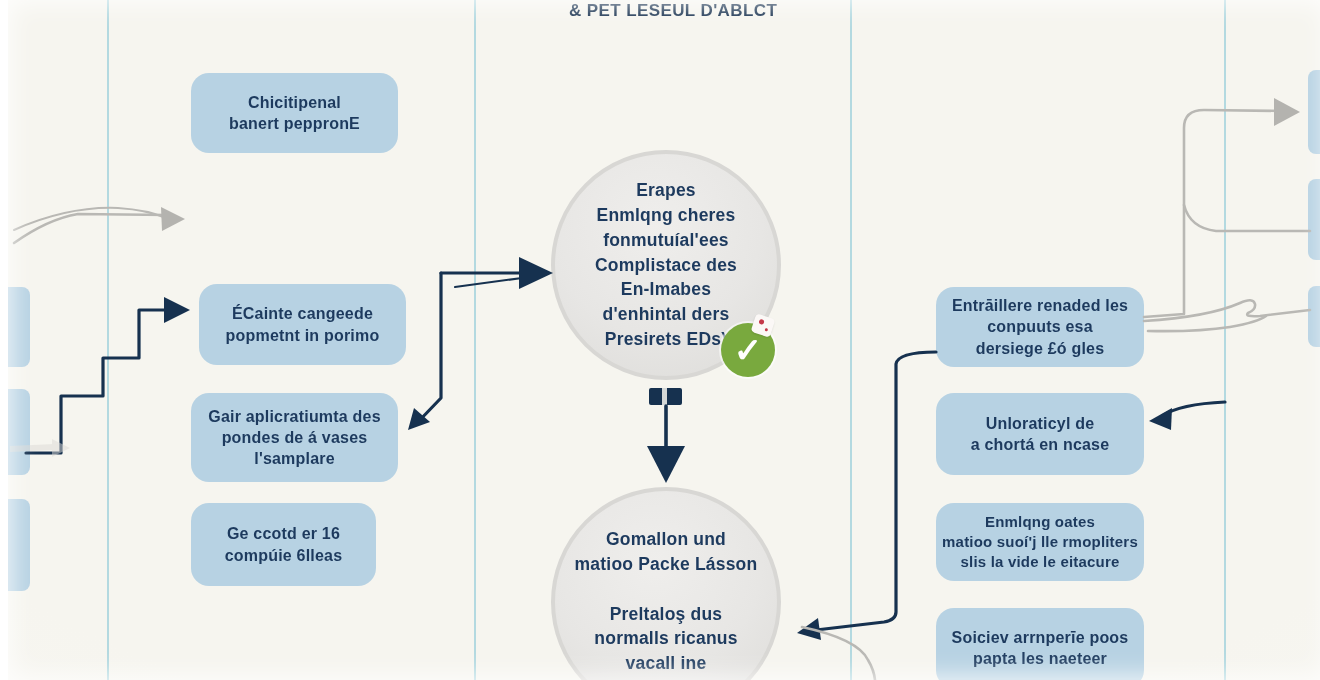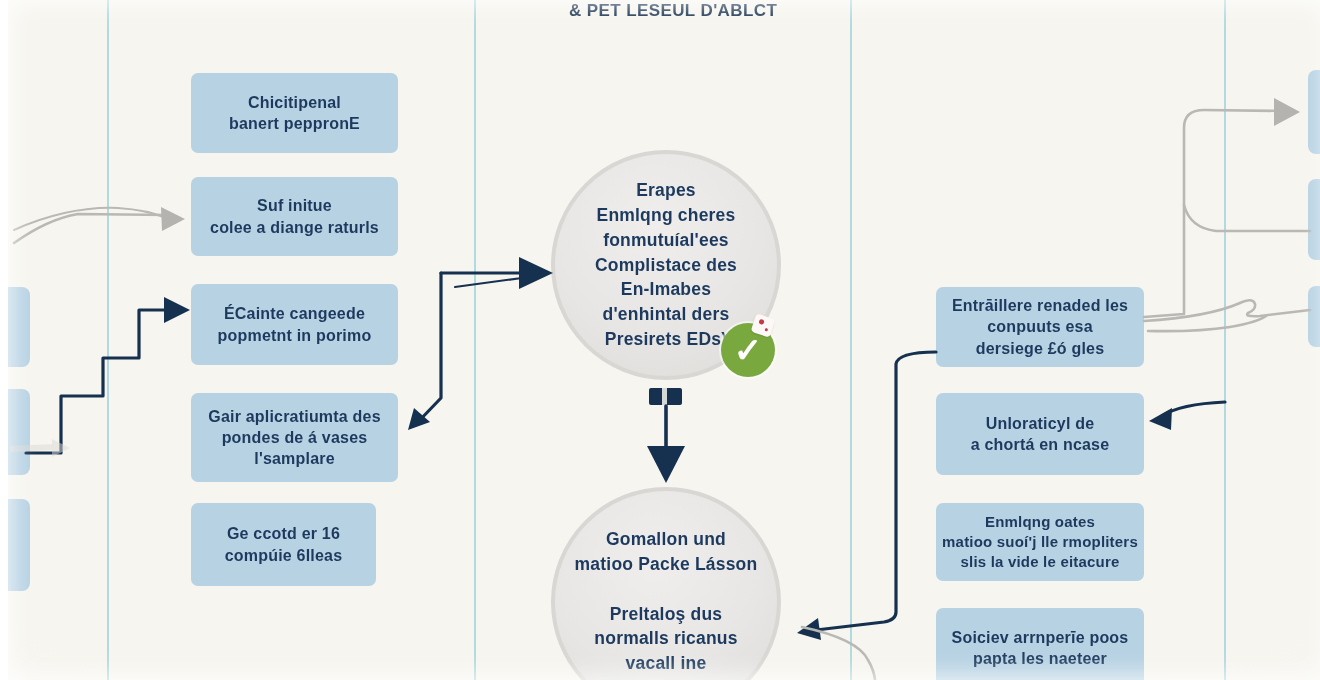--- a/index.html
+++ b/index.html
@@ -12,21 +12,21 @@
   .canvas::after{
     content:"";position:absolute;inset:0;pointer-events:none;z-index:7;
     box-shadow:inset 0 0 24px 4px rgba(255,255,255,.8);
   }
   .lane{position:absolute;top:0;bottom:0;width:2px;background:#9ccfdb;opacity:.75;z-index:1;}
   .title{
     position:absolute;left:561px;top:1px;z-index:2;
     color:#1c3552;font-weight:700;font-size:17px;letter-spacing:.4px;white-space:pre;
   }
   .node{
-    position:absolute;background:#b7d2e3;border-radius:7px;z-index:2;
+    position:absolute;background:#b7d2e3;border-radius:18px;z-index:2;
     color:#1d3a5e;font-weight:700;font-size:16px;line-height:1.32;letter-spacing:.2px;
     display:flex;align-items:center;justify-content:center;text-align:center;
     white-space:pre;padding:6px 8px;box-sizing:border-box;overflow:visible;
   }
   .node.small-text{font-size:15px;}
   .edge-node{position:absolute;background:#b7d2e3;border-radius:8px;z-index:2;}
   .circle{
     position:absolute;width:230px;height:230px;border-radius:50%;z-index:2;
     background:radial-gradient(circle at 45% 32%, #efeeec 0%, #e7e6e4 55%, #dcdbd8 100%);
     border:4px solid #d8d7d4;box-sizing:border-box;
@@ -63,23 +63,21 @@
 
   <div class="lane" style="left:99px"></div>
   <div class="lane" style="left:466px"></div>
   <div class="lane" style="left:842px"></div>
   <div class="lane" style="left:1216px"></div>
 
   <div class="title">&amp; PET LESEUL D'ABLCT</div>
 
   <div class="node" style="left:183px;top:73px;width:207px;height:80px">Chicitipenal
 banert peppronE</div>
-  <div class="node" style="left:183px;top:177px;width:207px;height:79px">Suf initue
-colee a diange raturls</div>
-  <div class="node" style="left:183px;top:284px;width:207px;height:81px">ÉCainte cangeede
+  <div class="node" style="left:191px;top:284px;width:207px;height:81px">ÉCainte cangeede
 popmetnt in porimo</div>
   <div class="node" style="left:183px;top:393px;width:207px;height:89px">Gair aplicratiumta des
 pondes de á vases
 l'samplare</div>
   <div class="node" style="left:183px;top:503px;width:185px;height:83px">Ge ccotd er 16
 compúie 6lleas</div>
 
   <div class="edge-node" style="left:-54px;top:287px;width:76px;height:80px"></div>
   <div class="edge-node" style="left:-54px;top:389px;width:76px;height:86px"></div>
   <div class="edge-node" style="left:-54px;top:499px;width:76px;height:92px"></div>

